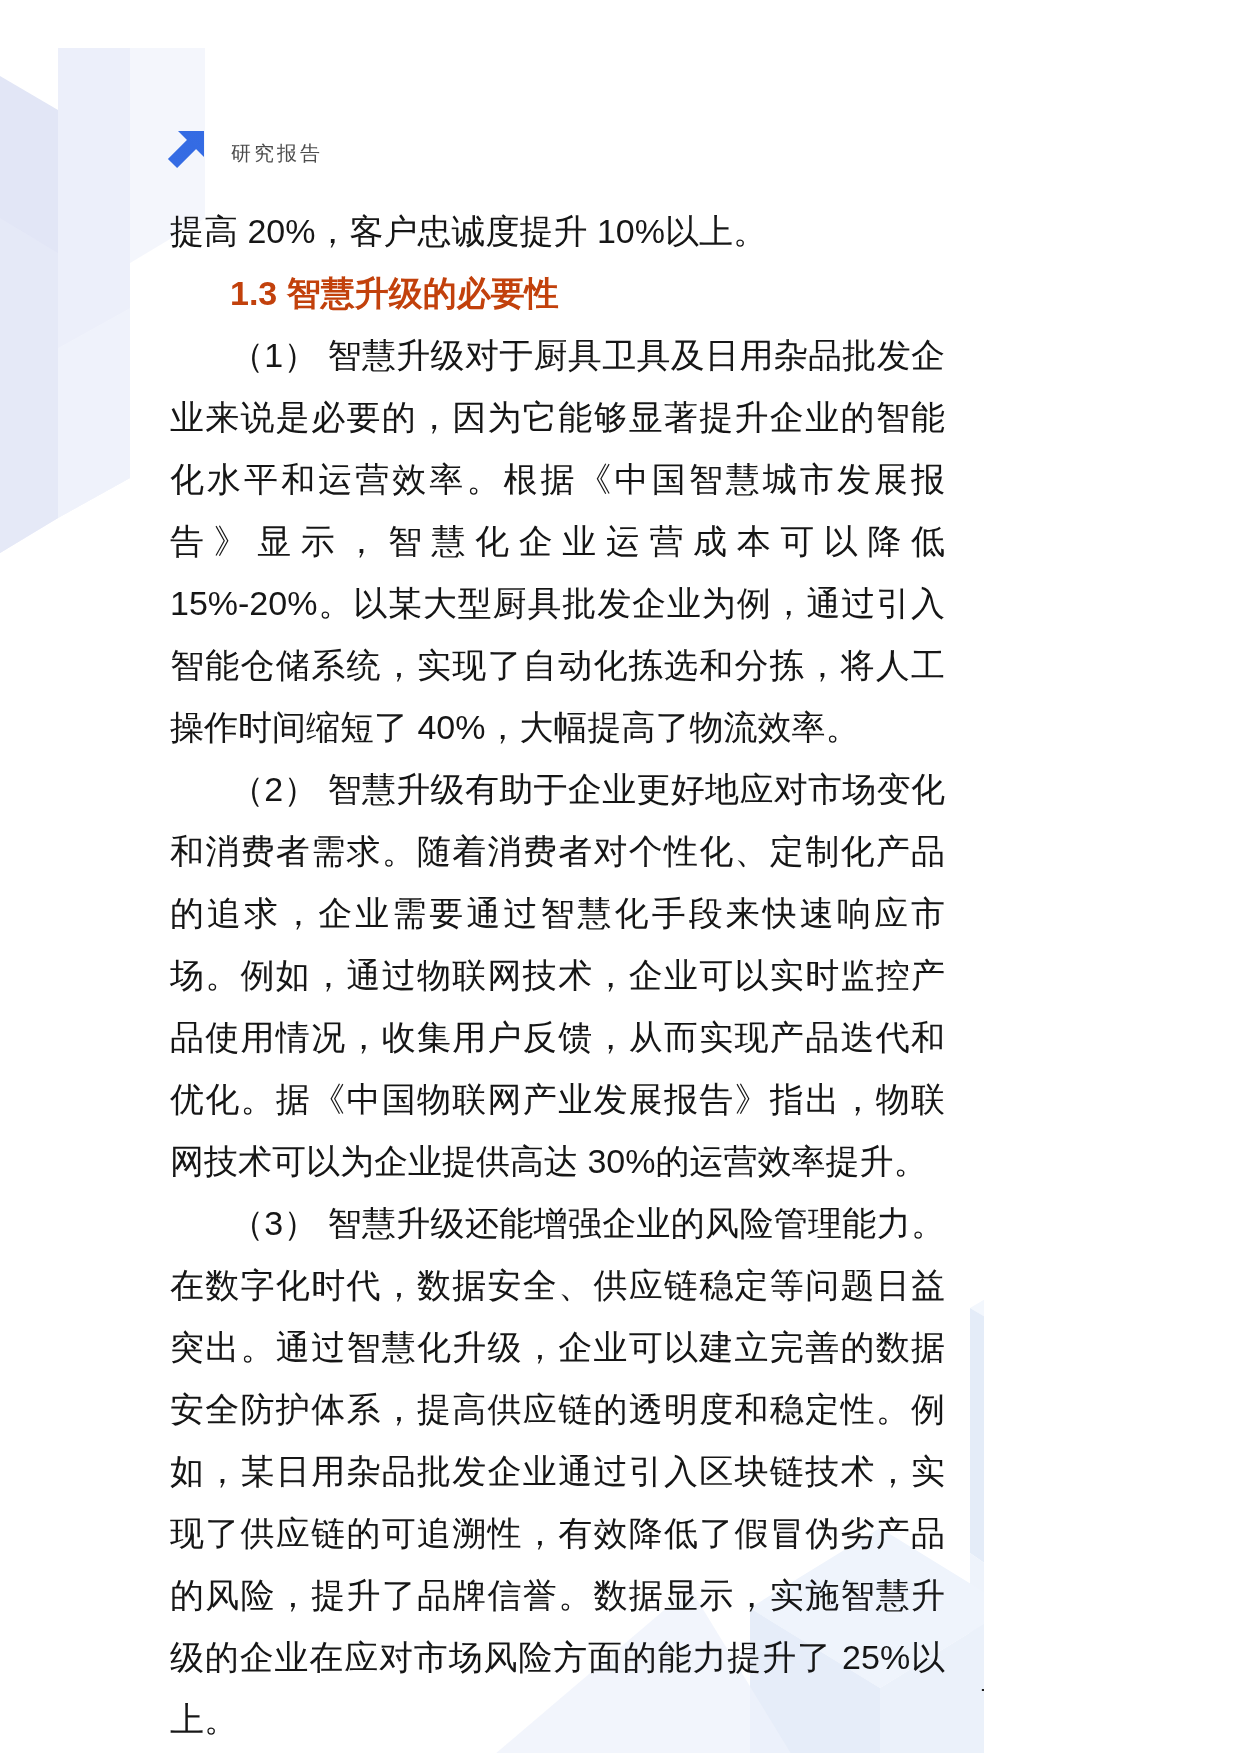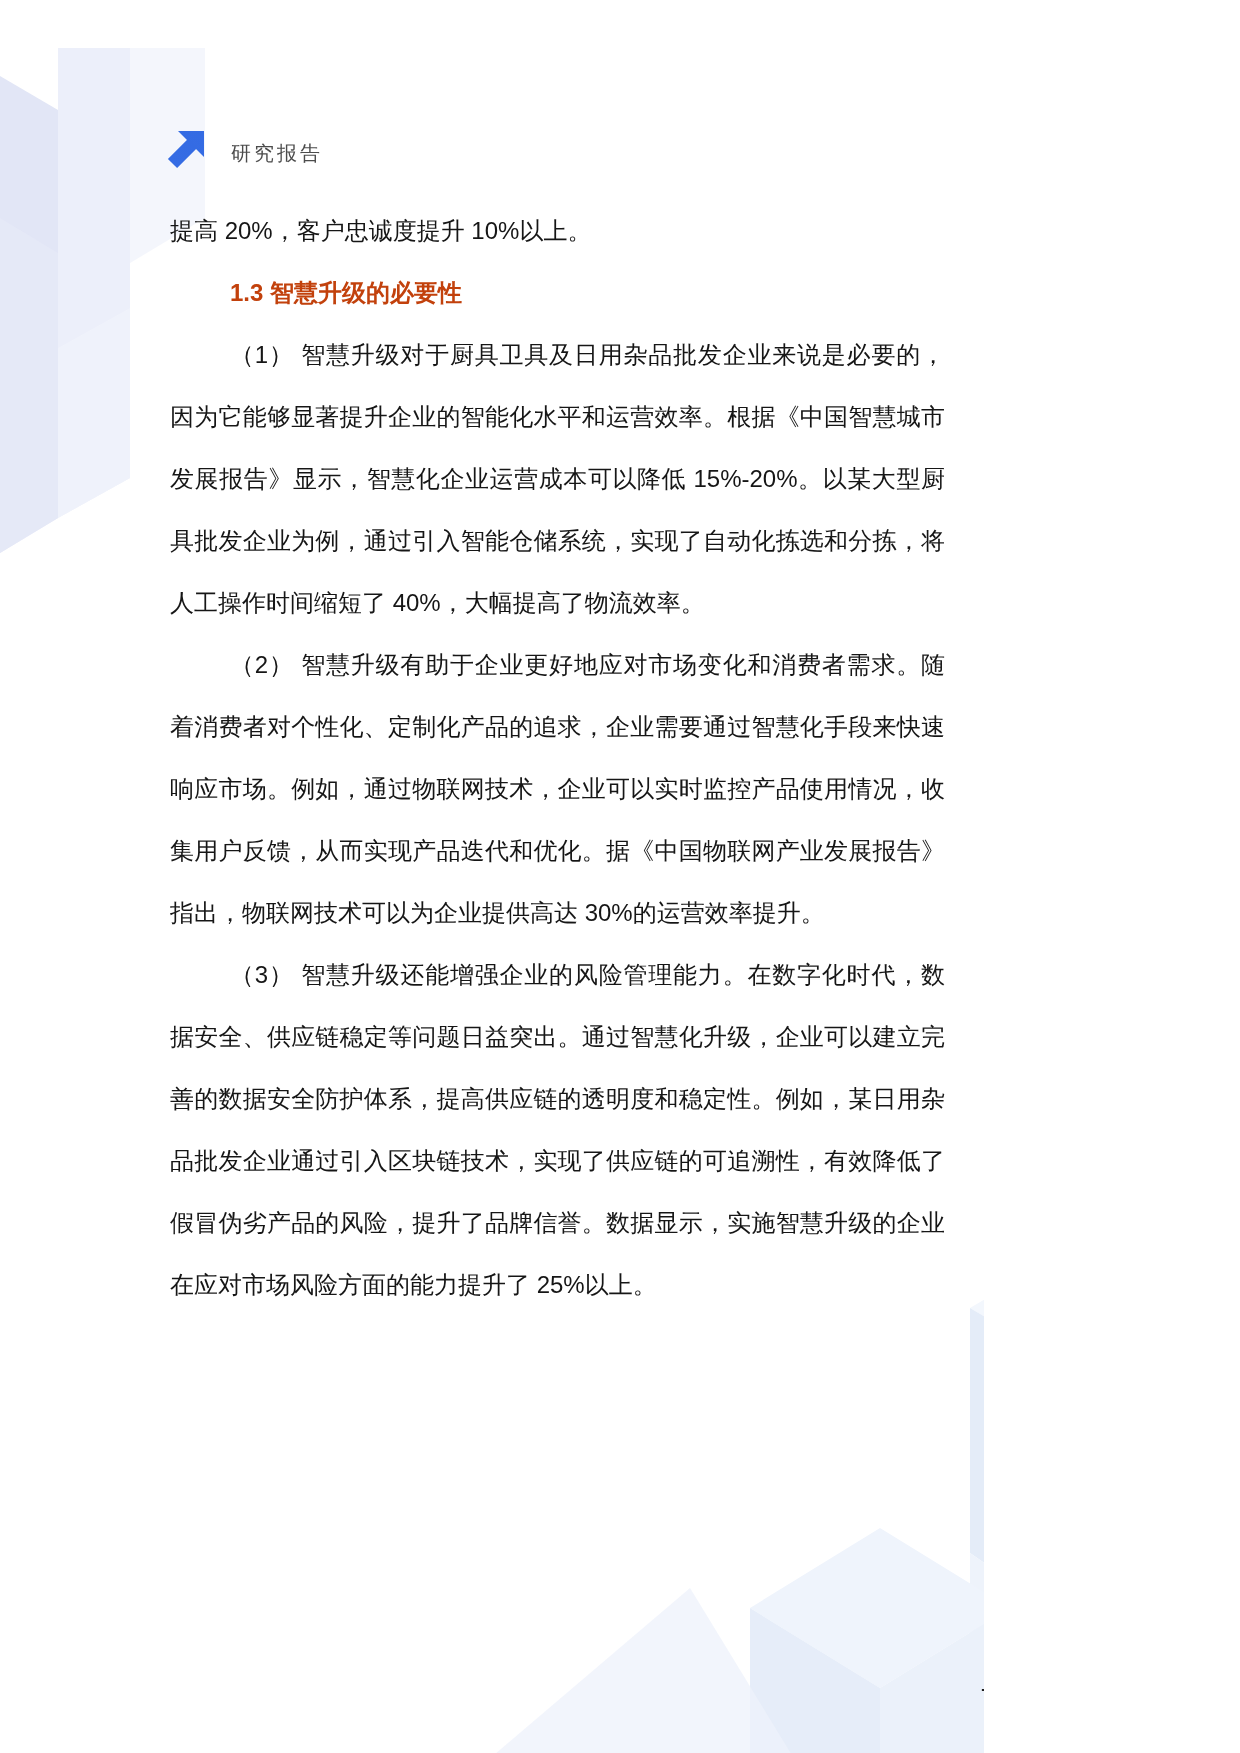--- a/index.html
+++ b/index.html
@@ -33,21 +33,21 @@
     line-height: 1;
     padding-top: 4px;
   }
 
   .content {
     position: absolute;
     left: 170px;
     top: 152px;
     width: 775px;
     z-index: 1;
-    font-size: 24px;
+    font-size: 34px;
     line-height: 62px;
     color: #161616;
     text-align: justify;
     text-justify: inter-character;
   }
   .content p { margin: 0; }
   .intro-line { text-indent: 0; }
   .section-heading {
     font-weight: 700;
     text-indent: 60px;

